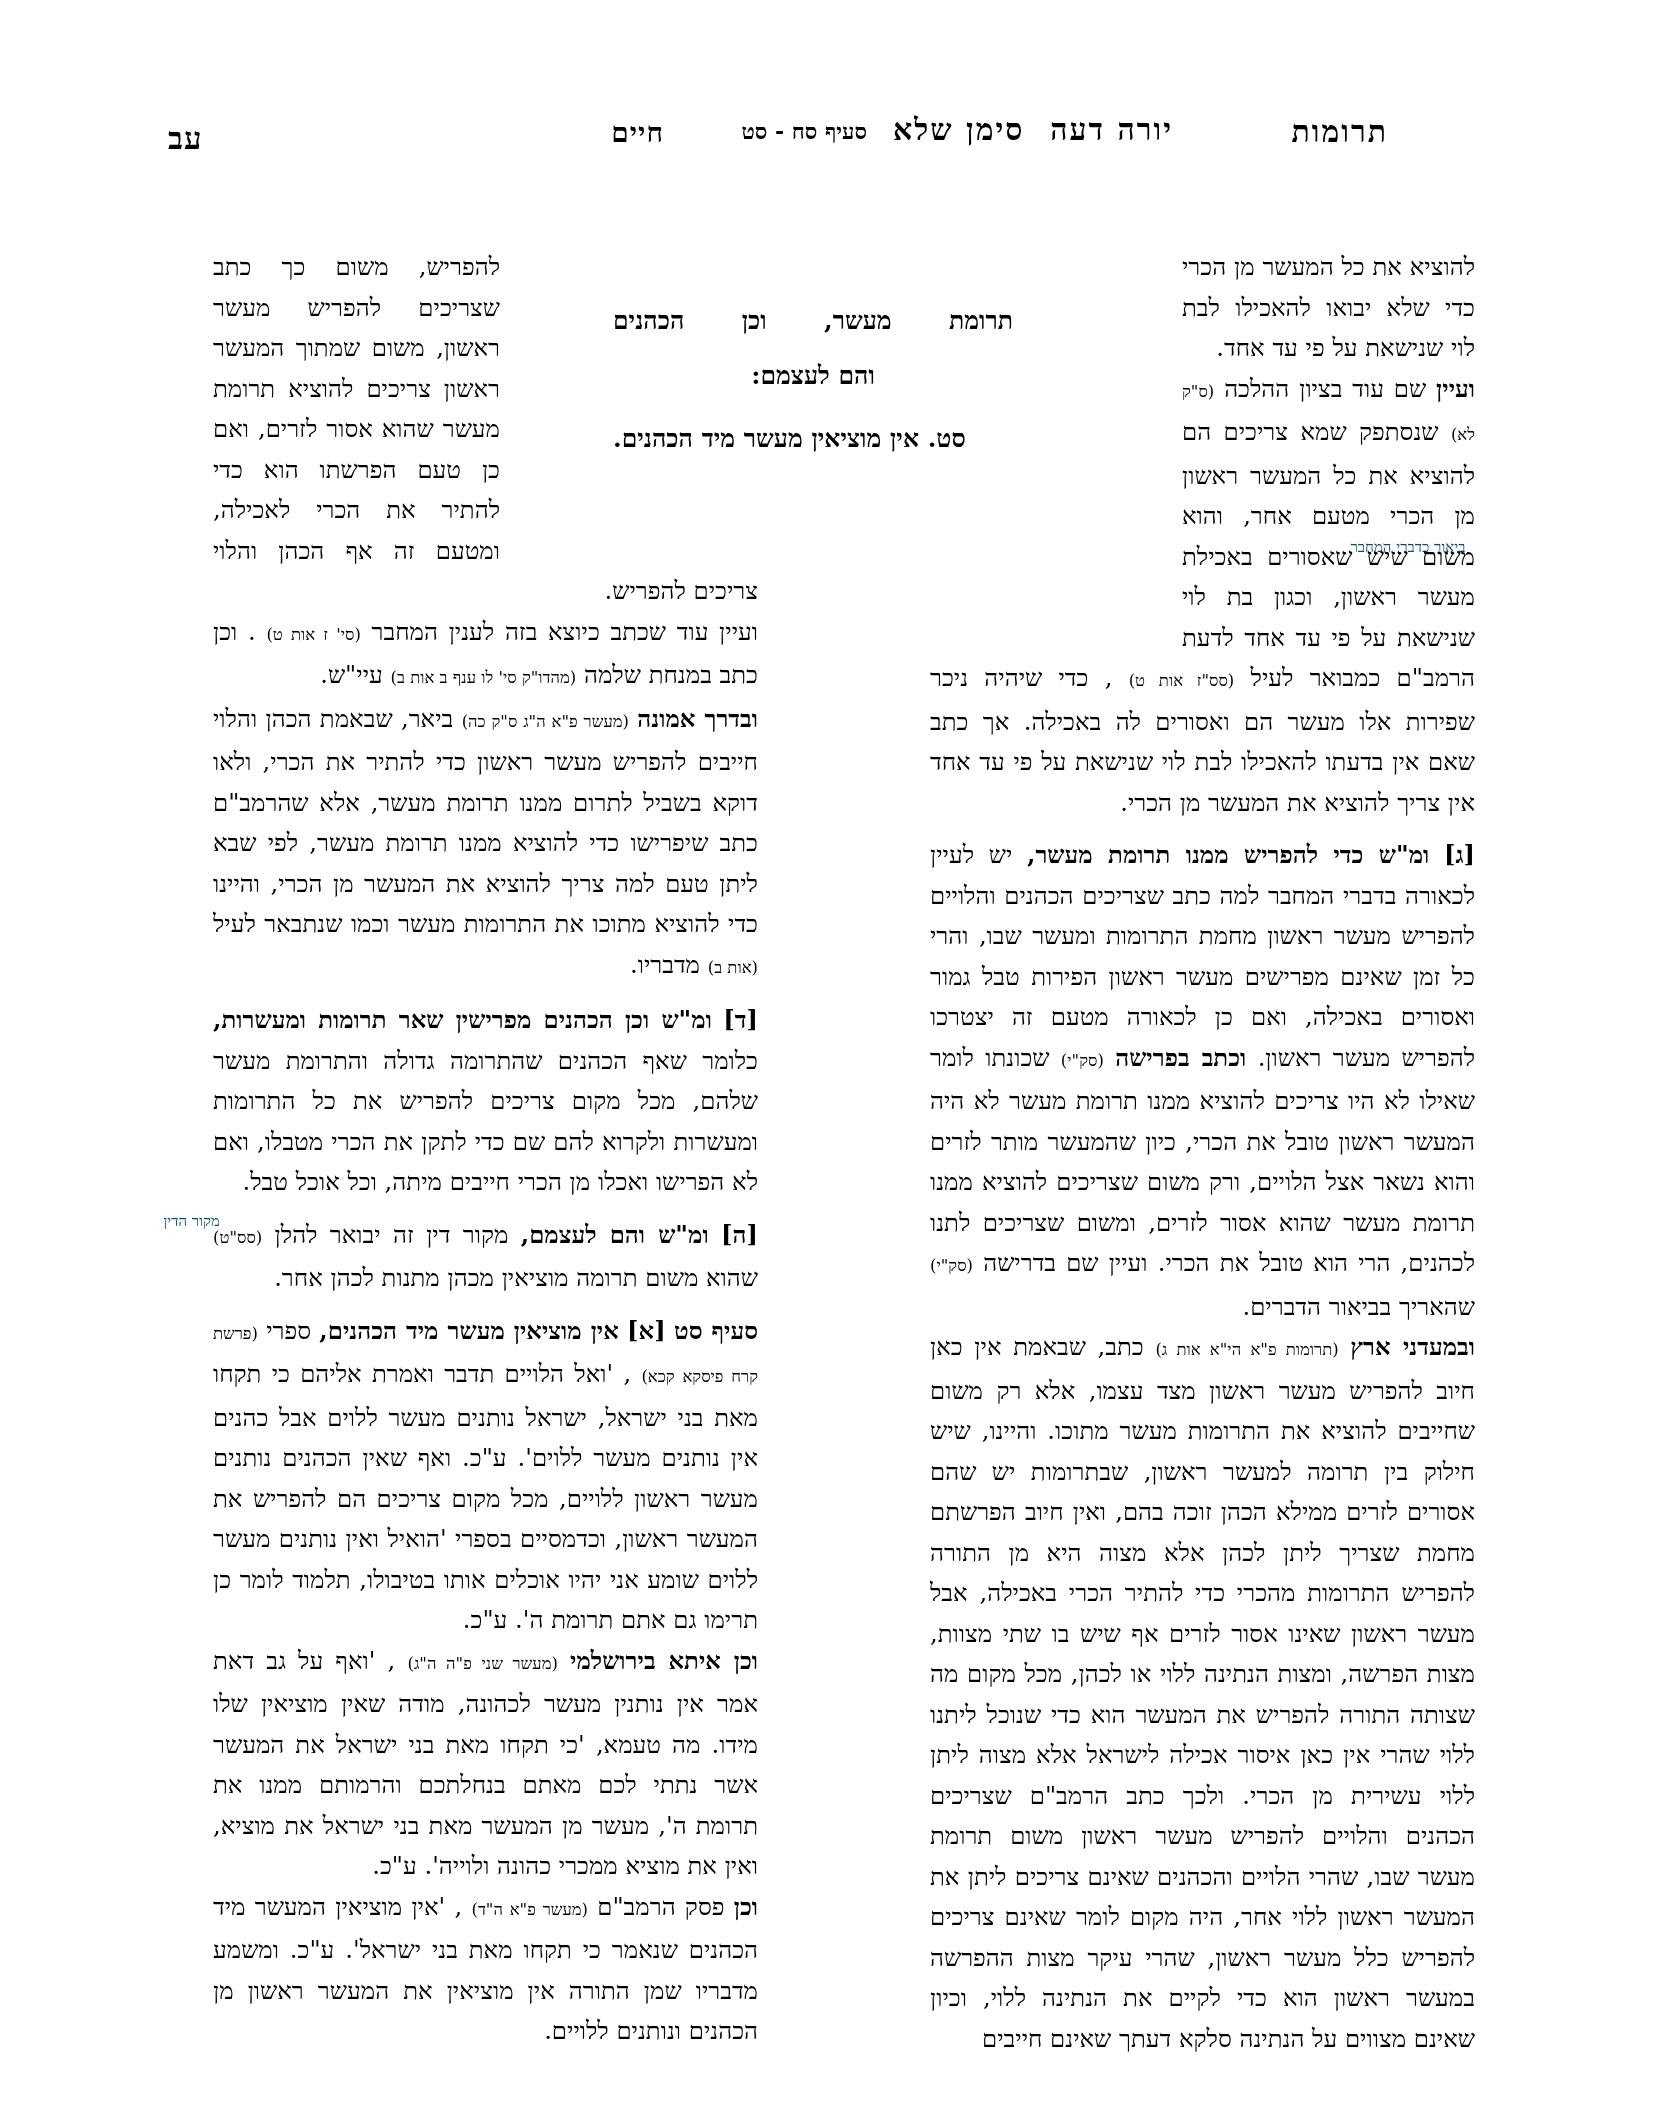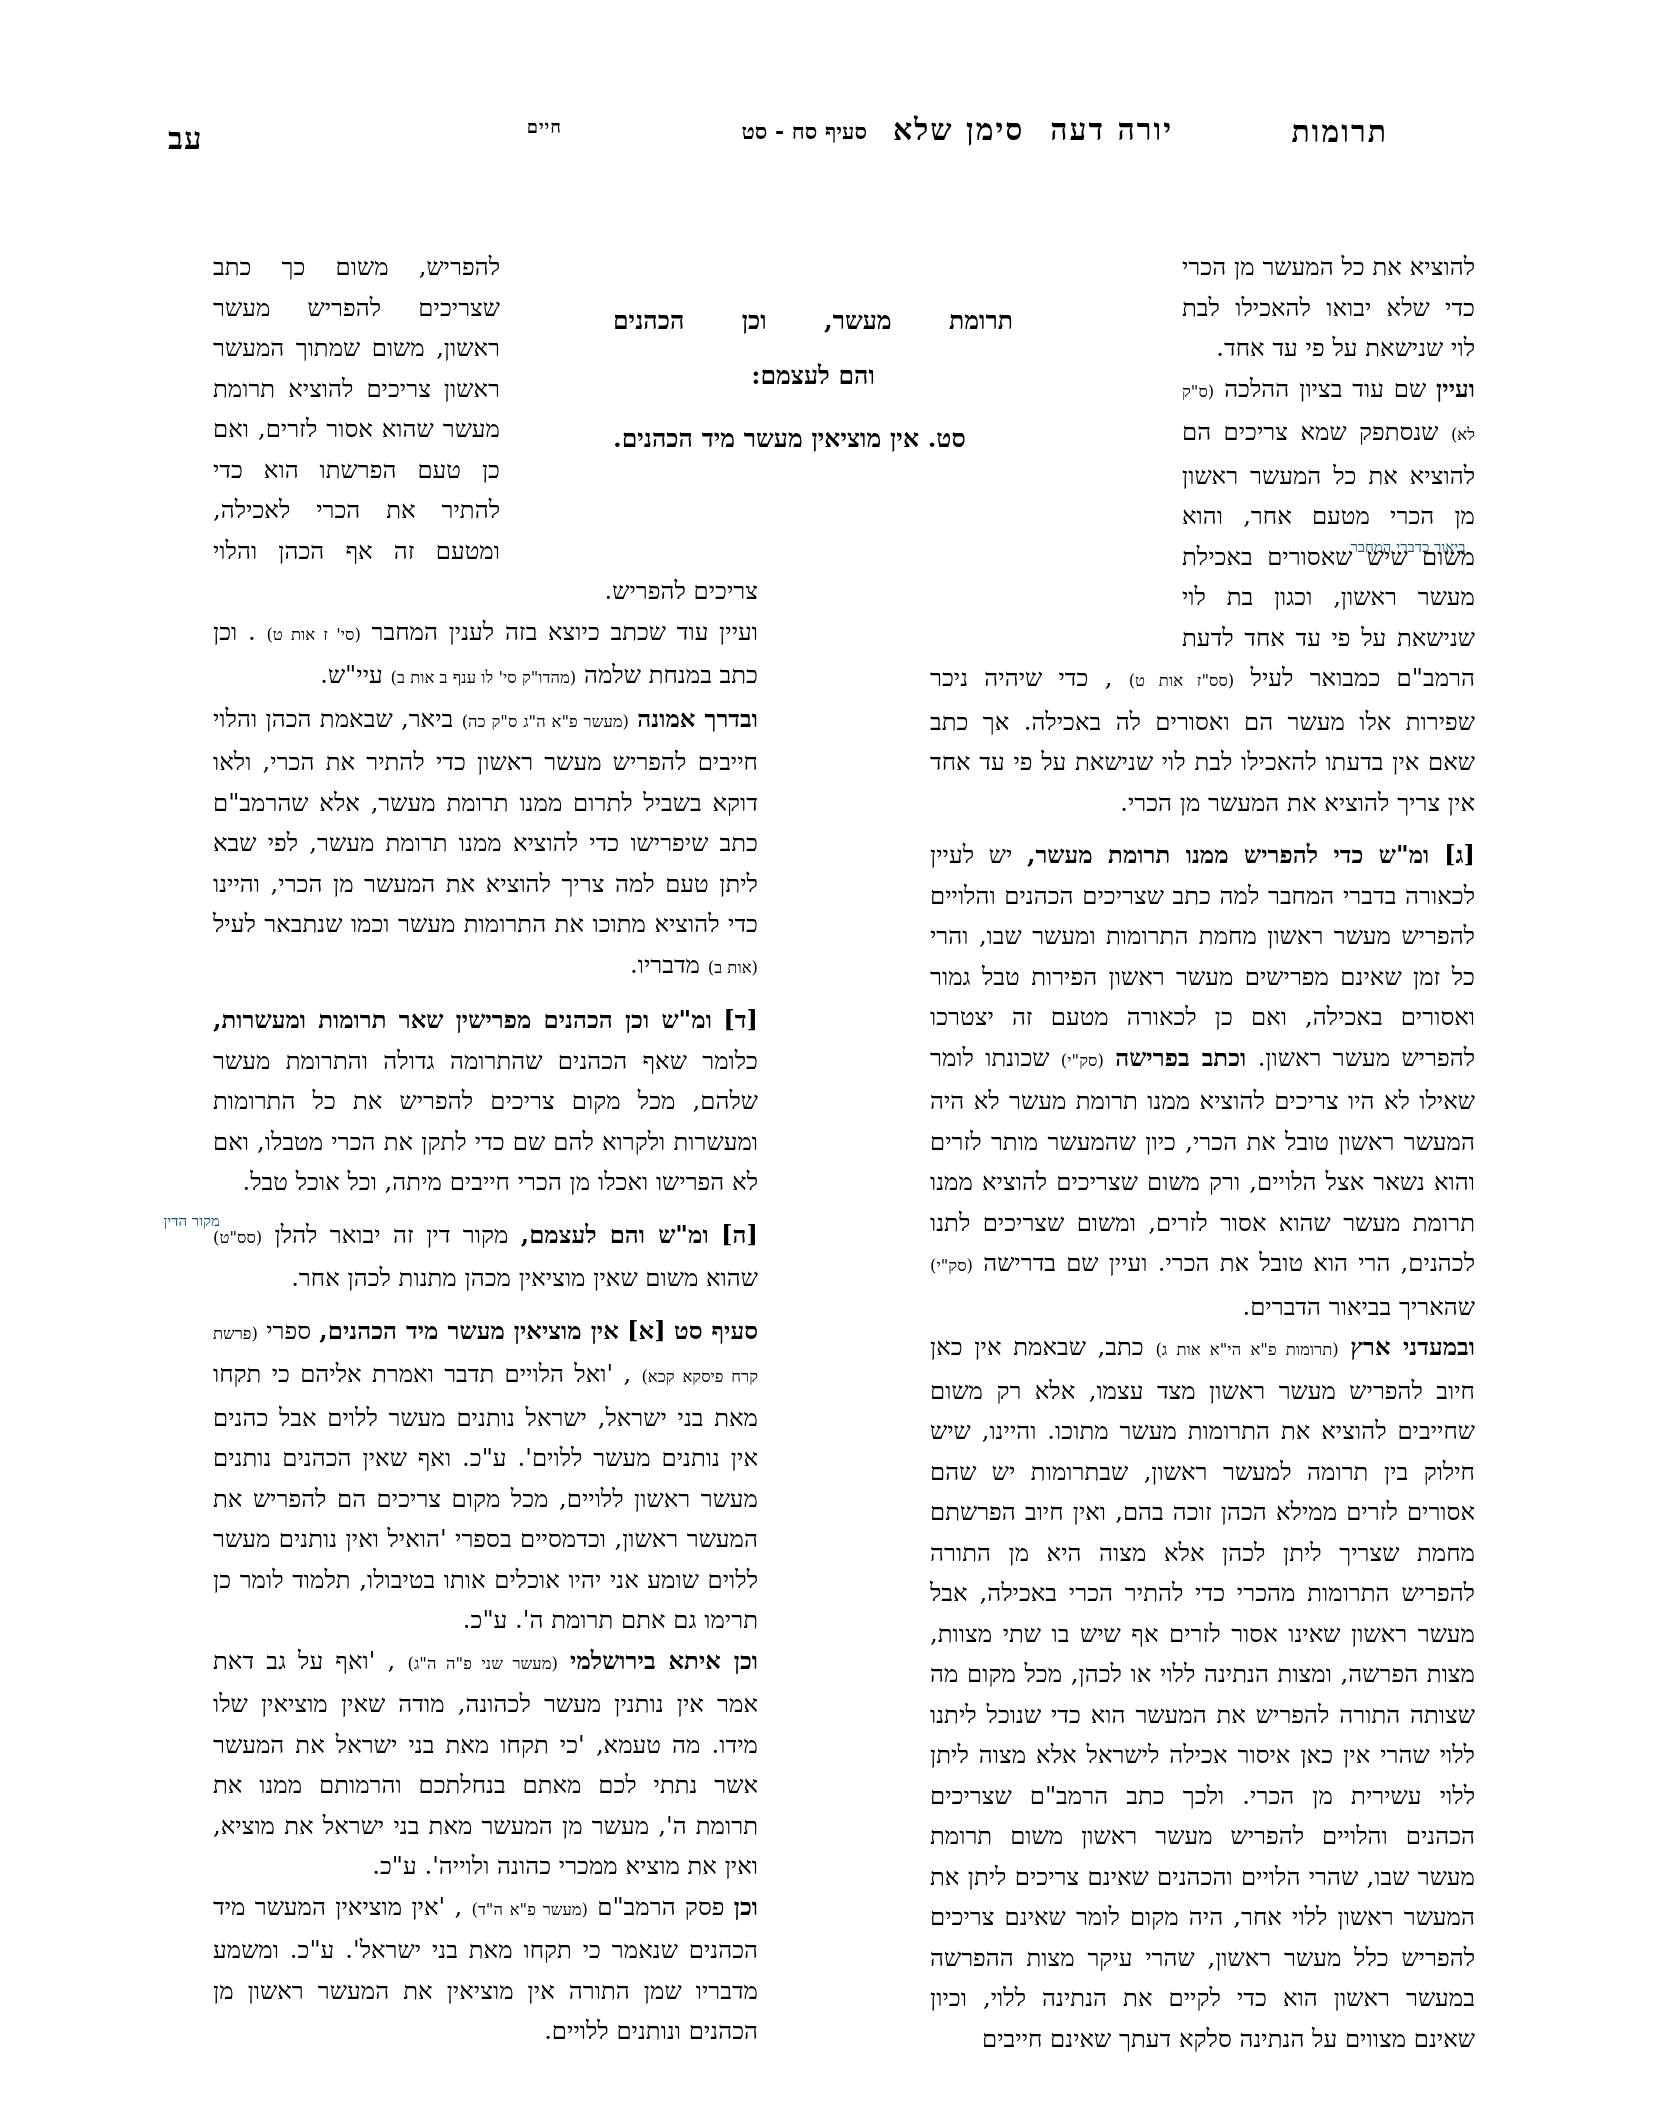--- a/index.html
+++ b/index.html
@@ -44,23 +44,23 @@
     display:flex;
     flex-direction:row;
     align-items:baseline;
     gap:26px;
     white-space:nowrap;
   }
   .rh-big{font-size:30px;font-weight:700;letter-spacing:2px;}
   .rh-small{font-size:22px;font-weight:700;letter-spacing:0px;position:relative;top:-1px;}
   .runhead .rh-left{
     position:absolute;
-    right:1091px;
+    right:989px;
     top:4px;
-    font-size:18px;
+    font-size:28px;
     font-weight:700;
     letter-spacing:1px;
   }
   .runhead .rh-right{
     position:absolute;
     right:265px;
     top:2px;
     font-size:30px;
     font-weight:700;
     letter-spacing:2px;
@@ -198,21 +198,21 @@
       <span class="b">[ד]</span>
       <span class="b">ומ"ש וכן הכהנים מפרישין שאר תרומות ומעשרות,</span>
       <span>כלומר שאף הכהנים שהתרומה גדולה והתרומת מעשר שלהם, מכל מקום צריכים להפריש את כל התרומות ומעשרות ולקרוא להם שם כדי לתקן את הכרי מטבלו, ואם לא הפרישו ואכלו מן הכרי חייבים מיתה, וכל אוכל טבל.</span>
     </p>
 
     <p class="gap-s">
       <span class="b">[ה]</span>
       <span class="b">ומ"ש והם לעצמם,</span>
       <span>מקור דין זה יבואר להלן</span>
       <span class="tiny">(סס"ט)</span>
-      <span>שהוא משום שאין מוציאין מכהן מתנות לכהן אחר.</span>
+      <span>שהוא משום תרומה מוציאין מכהן מתנות לכהן אחר.</span>
     </p>
 
     <p class="gap-s">
       <span class="b">סעיף סט</span>
       <span class="b">[א]</span>
       <span class="b">אין מוציאין מעשר מיד הכהנים,</span>
       <span>ספרי</span>
       <span class="tiny">(פרשת קרח פיסקא קכא)</span>
       <span>, 'ואל הלויים תדבר ואמרת אליהם כי תקחו מאת בני ישראל, ישראל נותנים מעשר ללוים אבל כהנים אין נותנים מעשר ללוים'. ע"כ. ואף שאין הכהנים נותנים מעשר ראשון ללויים, מכל מקום צריכים הם להפריש את המעשר ראשון, וכדמסיים בספרי 'הואיל ואין נותנים מעשר ללוים שומע אני יהיו אוכלים אותו בטיבולו, תלמוד לומר כן תרימו גם אתם תרומת ה'. ע"כ.</span>
     </p>

